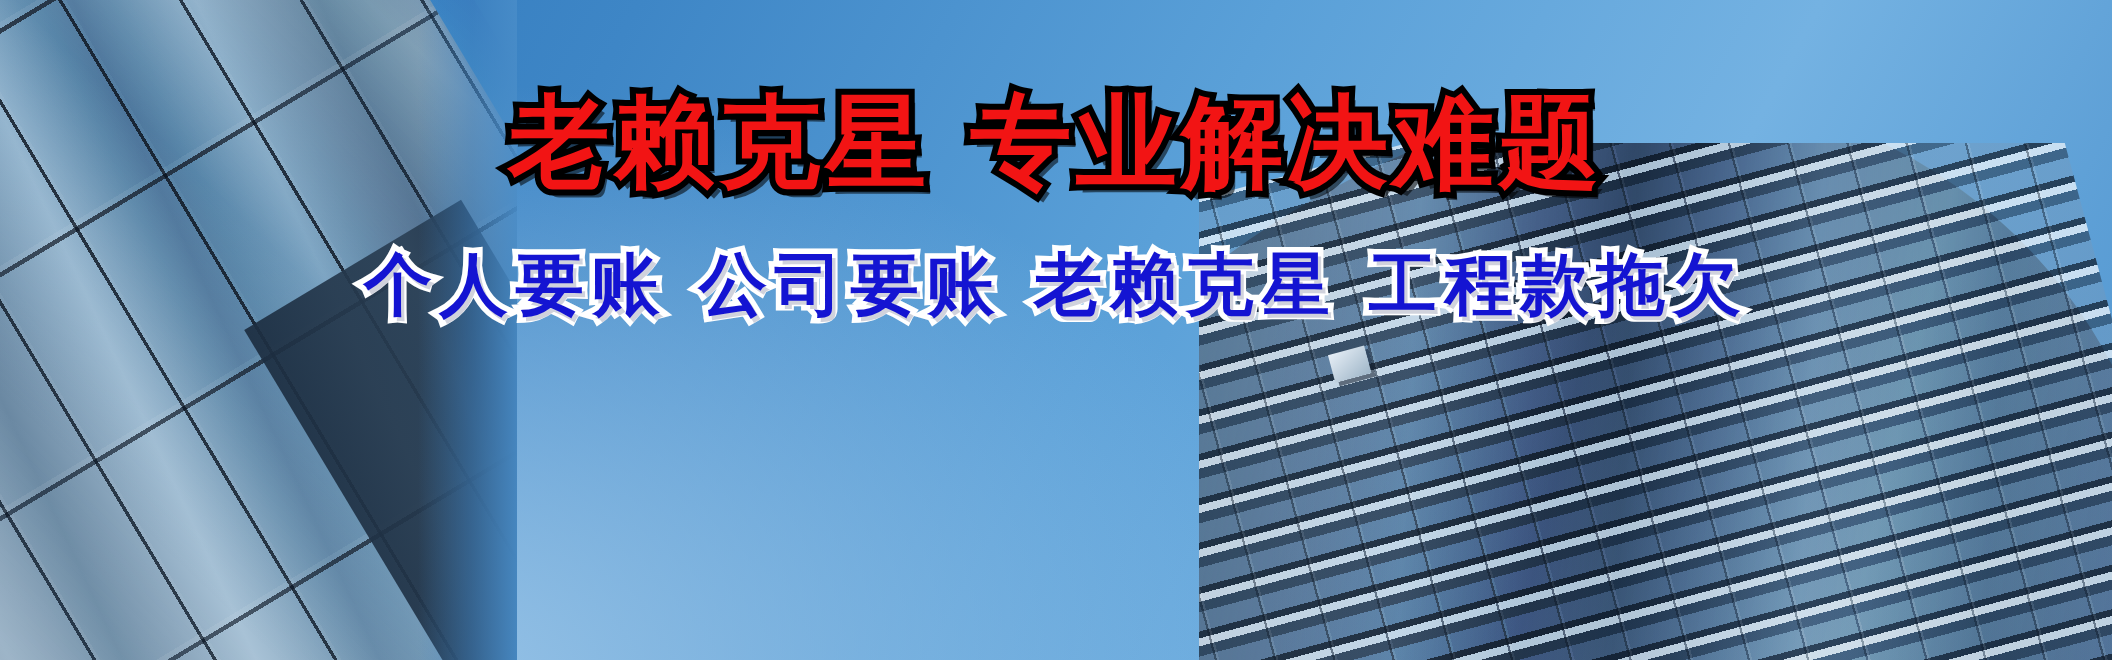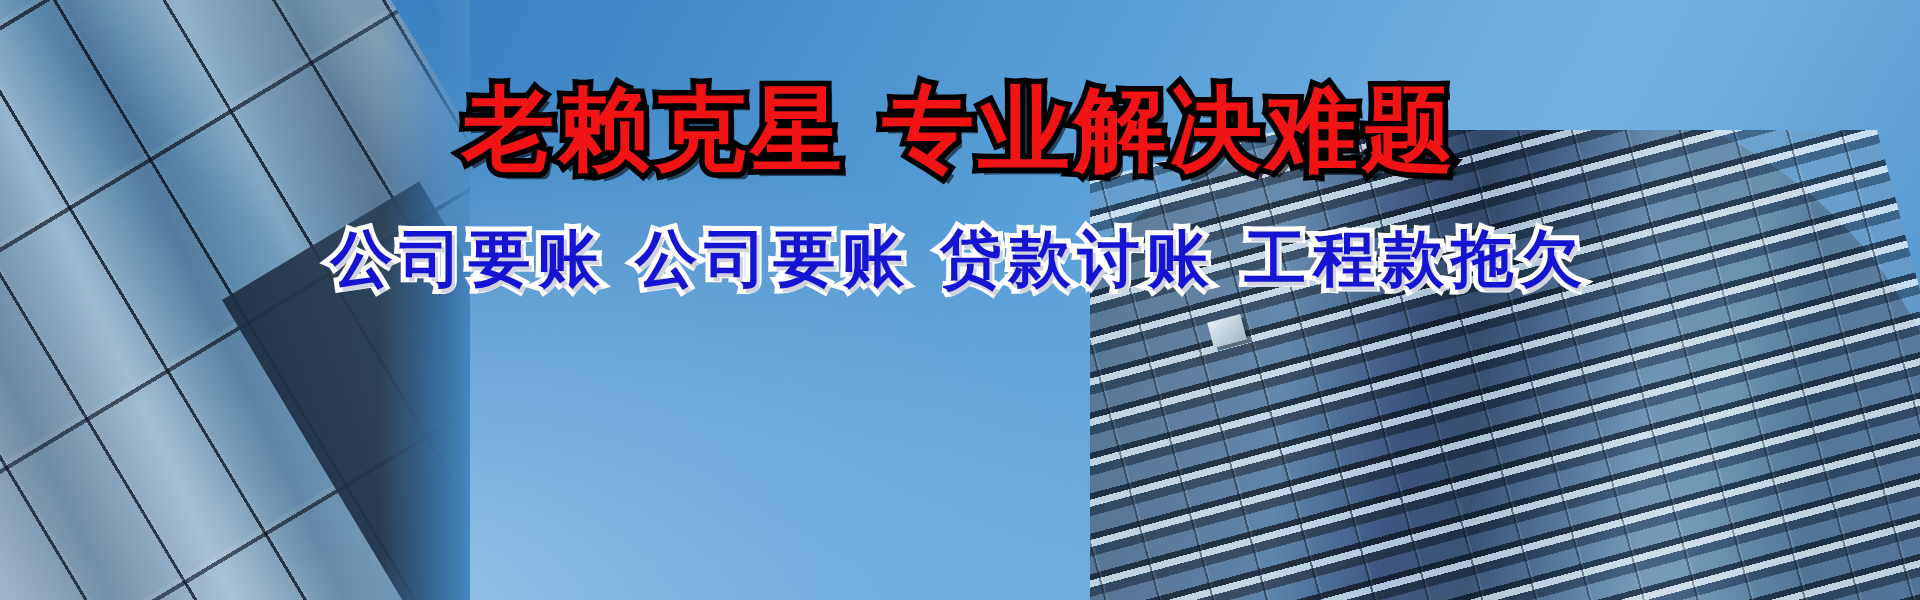--- a/index.html
+++ b/index.html
@@ -159,16 +159,16 @@
   </div>
 
   <div id="bldg-right">
     <div class="mass"></div>
     <div class="gloss"></div>
     <div class="box"></div>
   </div>
 
   <div id="copy">
     <div class="line" id="headline">老赖克星 专业解决难题</div>
-    <div class="line" id="services">公司要账 公司要账 贷款讨账 工程款拖欠</div>
+    <div class="line" id="services">个人要账 公司要账 老赖克星 工程款拖欠</div>
   </div>
 
 </div>
 
 </body></html>

